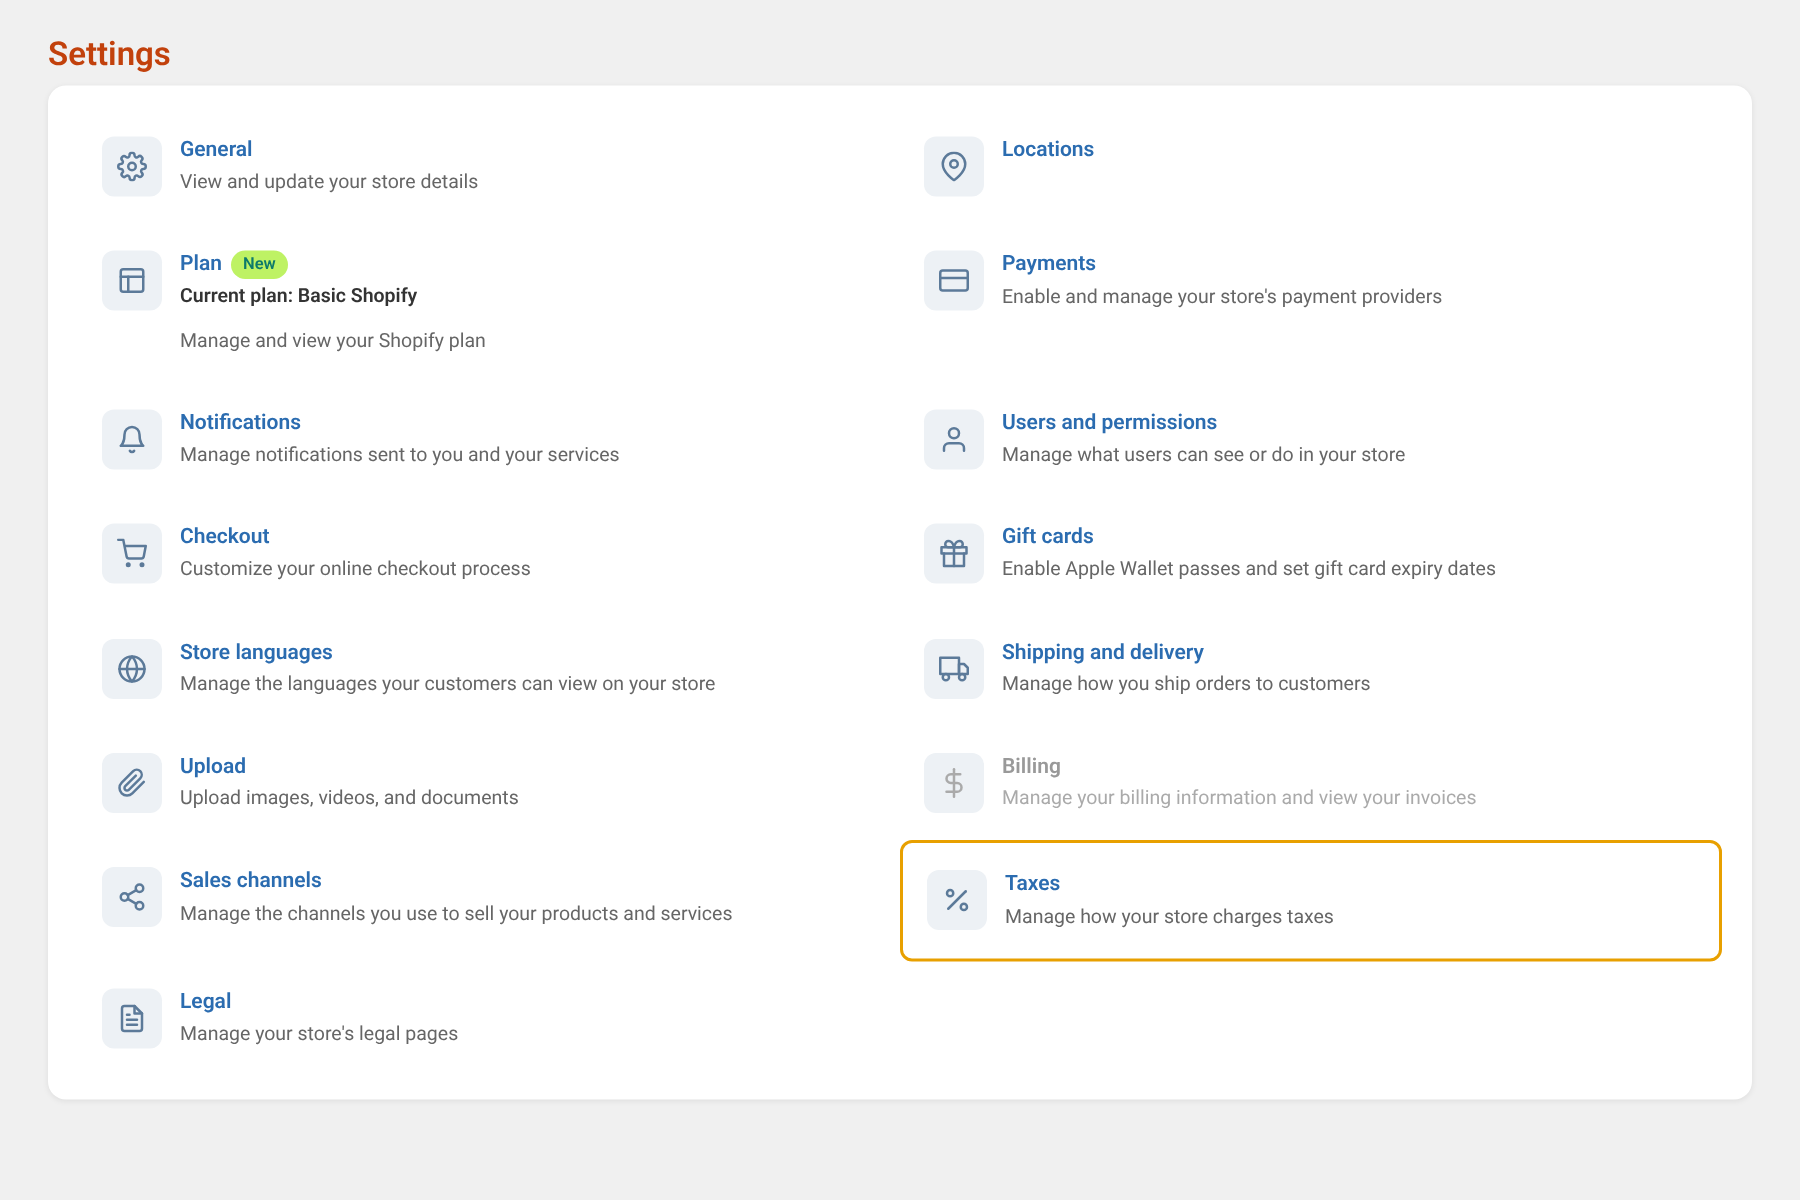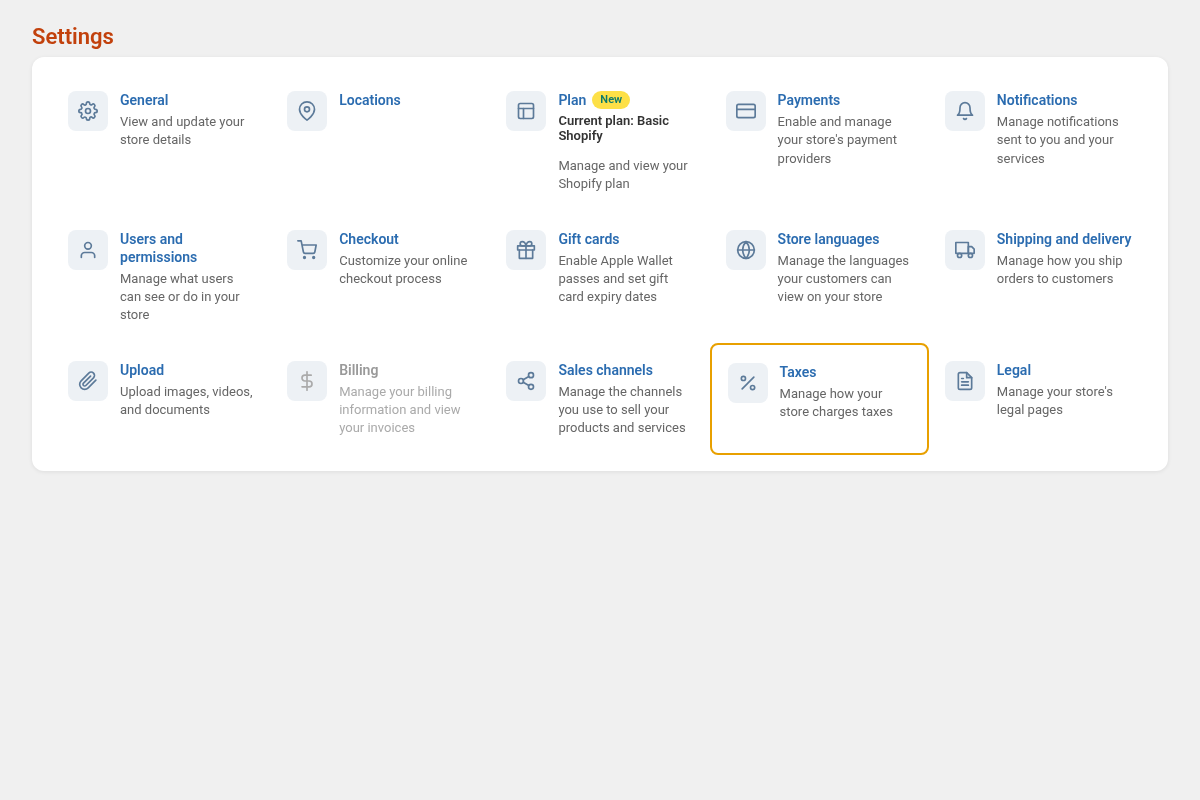--- a/index.html
+++ b/index.html
@@ -17,21 +17,21 @@
       margin-bottom: 8px;
     }
     .settings-card {
       background: #fff;
       border-radius: 12px;
       padding: 16px 20px;
       box-shadow: 0 1px 4px rgba(0,0,0,0.08);
     }
     .settings-grid {
       display: grid;
-      grid-template-columns: repeat(5, 1fr);
+      grid-template-columns: repeat(2, 1fr);
       gap: 0;
     }
     .setting-item {
       display: flex;
       align-items: flex-start;
       gap: 12px;
       padding: 18px 16px;
       cursor: pointer;
       border-radius: 8px;
       transition: background 0.15s;
@@ -71,21 +71,21 @@
     }
     .setting-desc {
       font-size: 13px;
       color: #666;
       line-height: 1.4;
     }
     .setting-desc.disabled {
       color: #aaa;
     }
     .badge-new {
-      background: #fde047;
+      background: #bef264;
       color: #0d7a6a;
       font-size: 11px;
       font-weight: 600;
       padding: 2px 8px;
       border-radius: 20px;
     }
     .plan-subtitle {
       font-size: 13px;
       font-weight: 600;
       color: #333;

